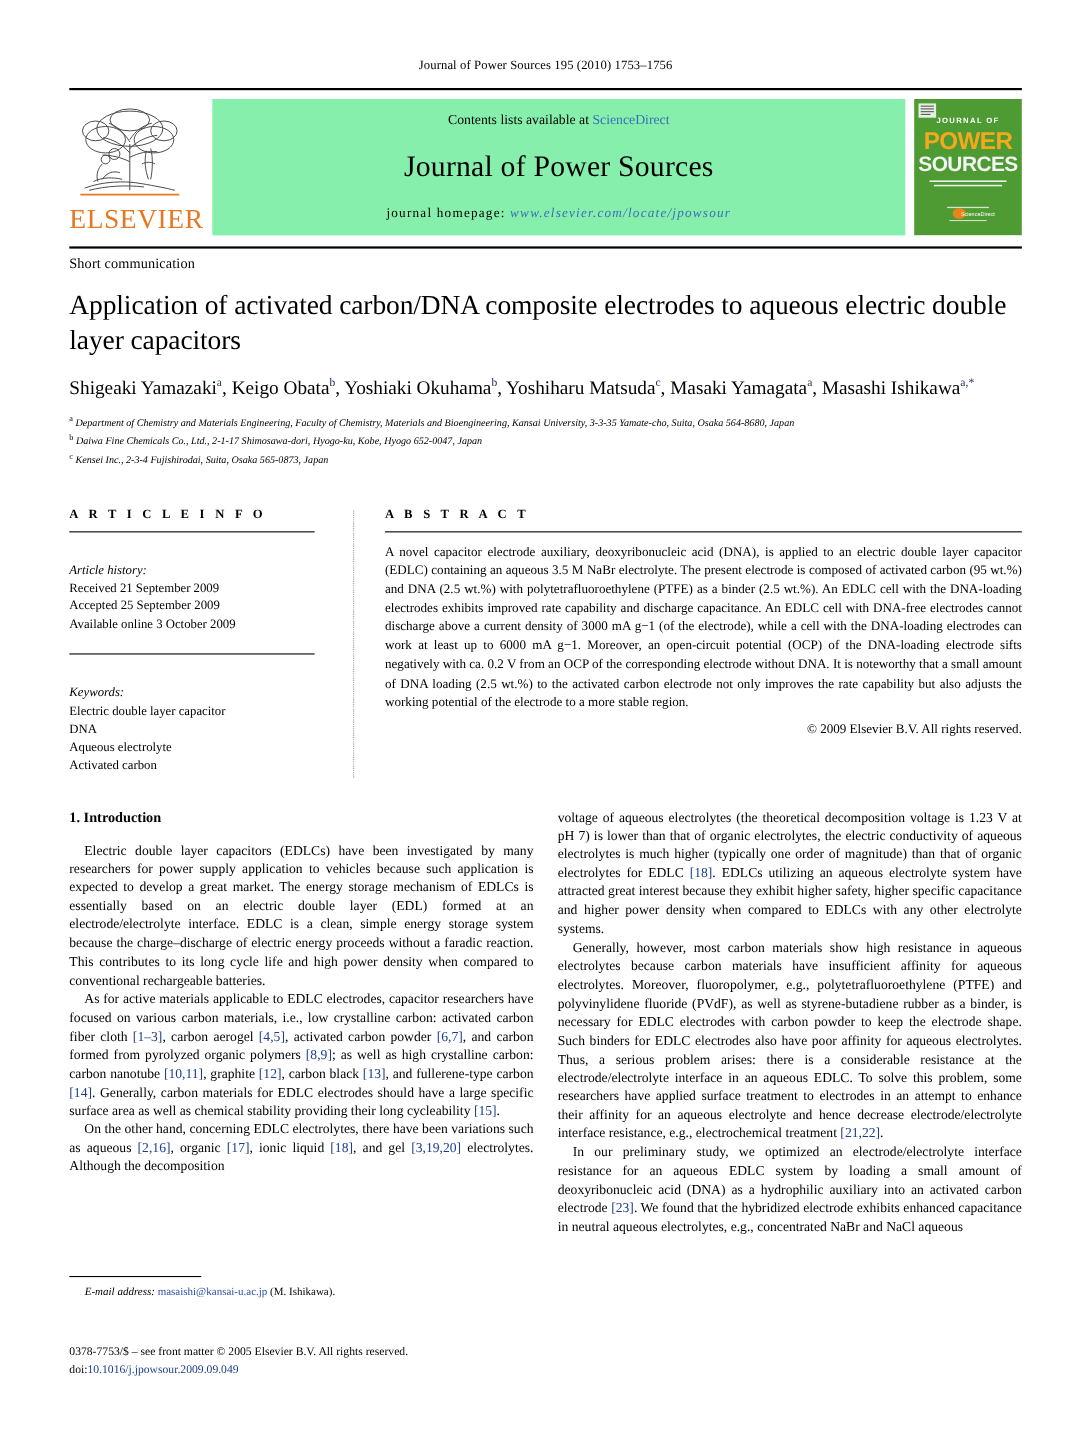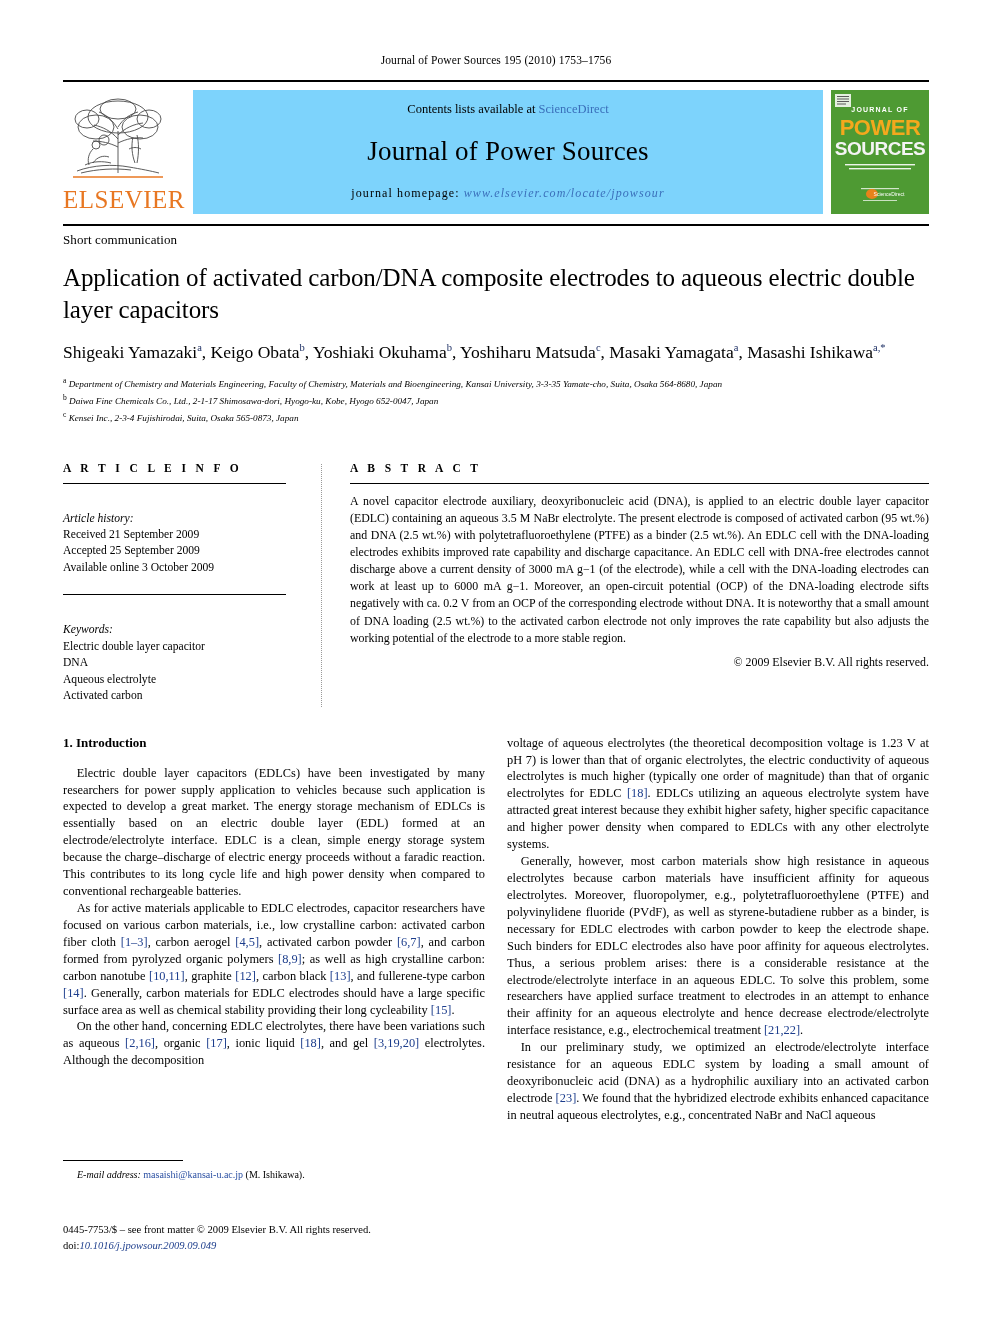--- a/index.html
+++ b/index.html
@@ -46,21 +46,21 @@
   .elsevier-word {
     font-family:"Liberation Serif", serif;
     color:#E87722;
     font-size: 25px;
     letter-spacing: .5px;
     line-height: 1;
     margin-top: 1px;
   }
   .contents-box {
     flex: 1 1 auto;
-    background:#7dd3fc;
+    background:#86efac;
     margin: 0 8px;
     display:flex;
     flex-direction:column;
     align-items:center;
     justify-content:space-between;
     padding: 12px 0 13px 0;
     height: 124px;
   }
   .contents-line { font-size: 12.5px; }
   .sd-link { color:#3a6fba; }
@@ -178,21 +178,21 @@
   .footnote em { font-style:italic; }
   .mail { color:#2a4fa2; }
   .footer {
     position:absolute;
     left: 63px;
     top: 1222px;
     width: 460px;
     font-size: 10.6px;
     line-height: 1.5;
   }
-  .doi { color:#1c3d8c;font-style:italic; }
+  .doi { color:#1c3d8c; }
 </style>
 </head>
 <body>
 
 <div class="page">
 
   <div class="running-head">Journal of Power Sources 195 (2010) 1753–1756</div>
 
   <div class="masthead-wrap">
 
@@ -326,17 +326,17 @@
   <div class="footnote-wrap">
     <div class="fn-rule"></div>
     <div class="footnote" style="padding-left:14px;text-indent:0">
       <em>E-mail address:</em>
       <span class="mail">masaishi@kansai-u.ac.jp</span>
       <span>(M. Ishikawa).</span>
     </div>
   </div>
 
   <div class="footer">
-    <div>0445-7753/$ – see front matter © 2009 Elsevier B.V. All rights reserved.</div>
+    <div>0378-7753/$ – see front matter © 2005 Elsevier B.V. All rights reserved.</div>
     <div><span>doi:</span><span class="doi">10.1016/j.jpowsour.2009.09.049</span></div>
   </div>
 
 </div>
 
 </body></html>

